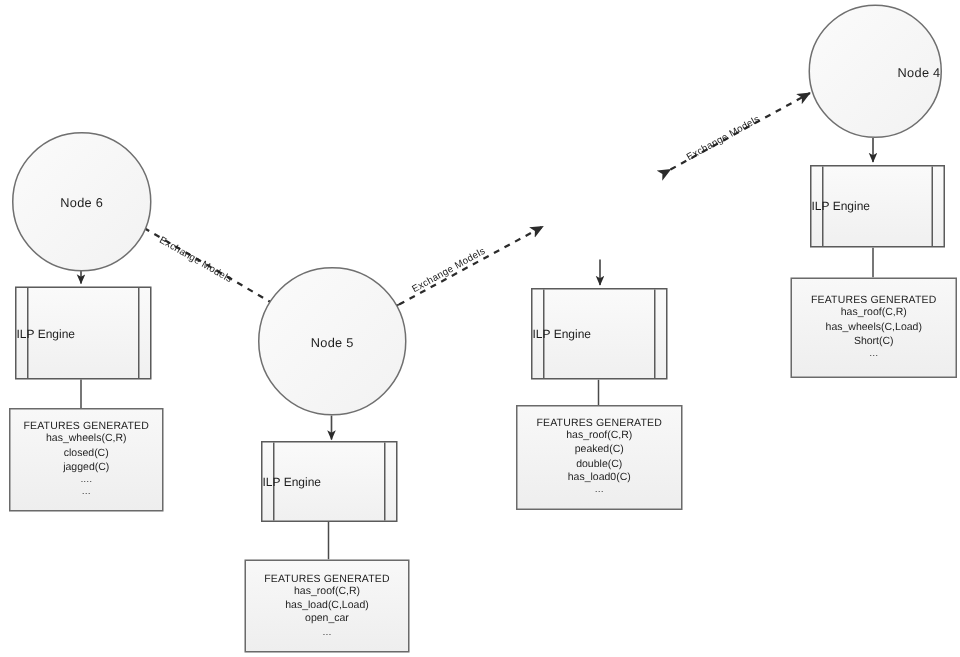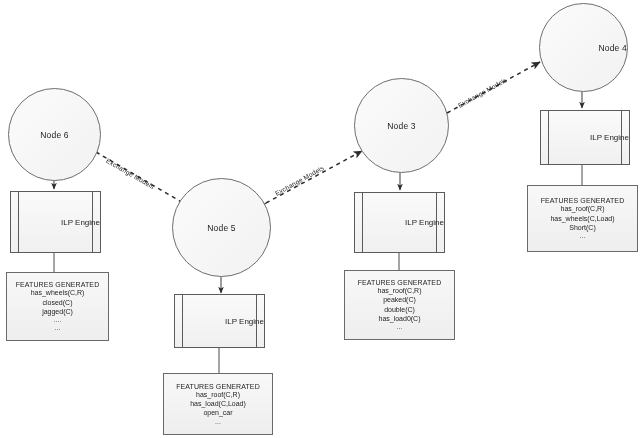--- a/index.html
+++ b/index.html
@@ -47,21 +47,21 @@
 
   
   .ilp-box {
     position: absolute;
     border: 1px solid #5b5b5b;
     background: #f4f4f4;
     background-image: linear-gradient(180deg, #fafafa 0%, #f0f0f0 100%);
     box-sizing: border-box;
     display: flex;
     align-items: center;
-    justify-content: flex-end;
+    justify-content: flex-start;
   }
   .ilp-box::before,
   .ilp-box::after {
     content: "";
     position: absolute;
     top: 0;
     bottom: 0;
     width: 0;
     border-left: 1px solid #5b5b5b;
   }
@@ -176,23 +176,20 @@
   </div>
 
   <div class="features-box" style="left:163px; top:373px; width:110px; height:62px;">
     <div class="f-title">FEATURES GENERATED</div>
     <div class="f-line">has_roof(C,R)</div>
     <div class="f-line">has_load(C,Load)</div>
     <div class="f-line">open_car</div>
     <div class="f-dots">...</div>
   </div>
 
-  <div class="node-circle" style="left:354px; top:78px; width:95px; height:95px;">
-    <span>Node 3</span>
-  </div>
 
   <div class="ilp-box" style="left:354px; top:192px; width:91px; height:61px;">
     <span>ILP Engine</span>
   </div>
 
   <div class="features-box" style="left:344px; top:270px; width:111px; height:70px;">
     <div class="f-title">FEATURES GENERATED</div>
     <div class="f-line">has_roof(C,R)</div>
     <div class="f-line">peaked(C)</div>
     <div class="f-line">double(C)</div>

